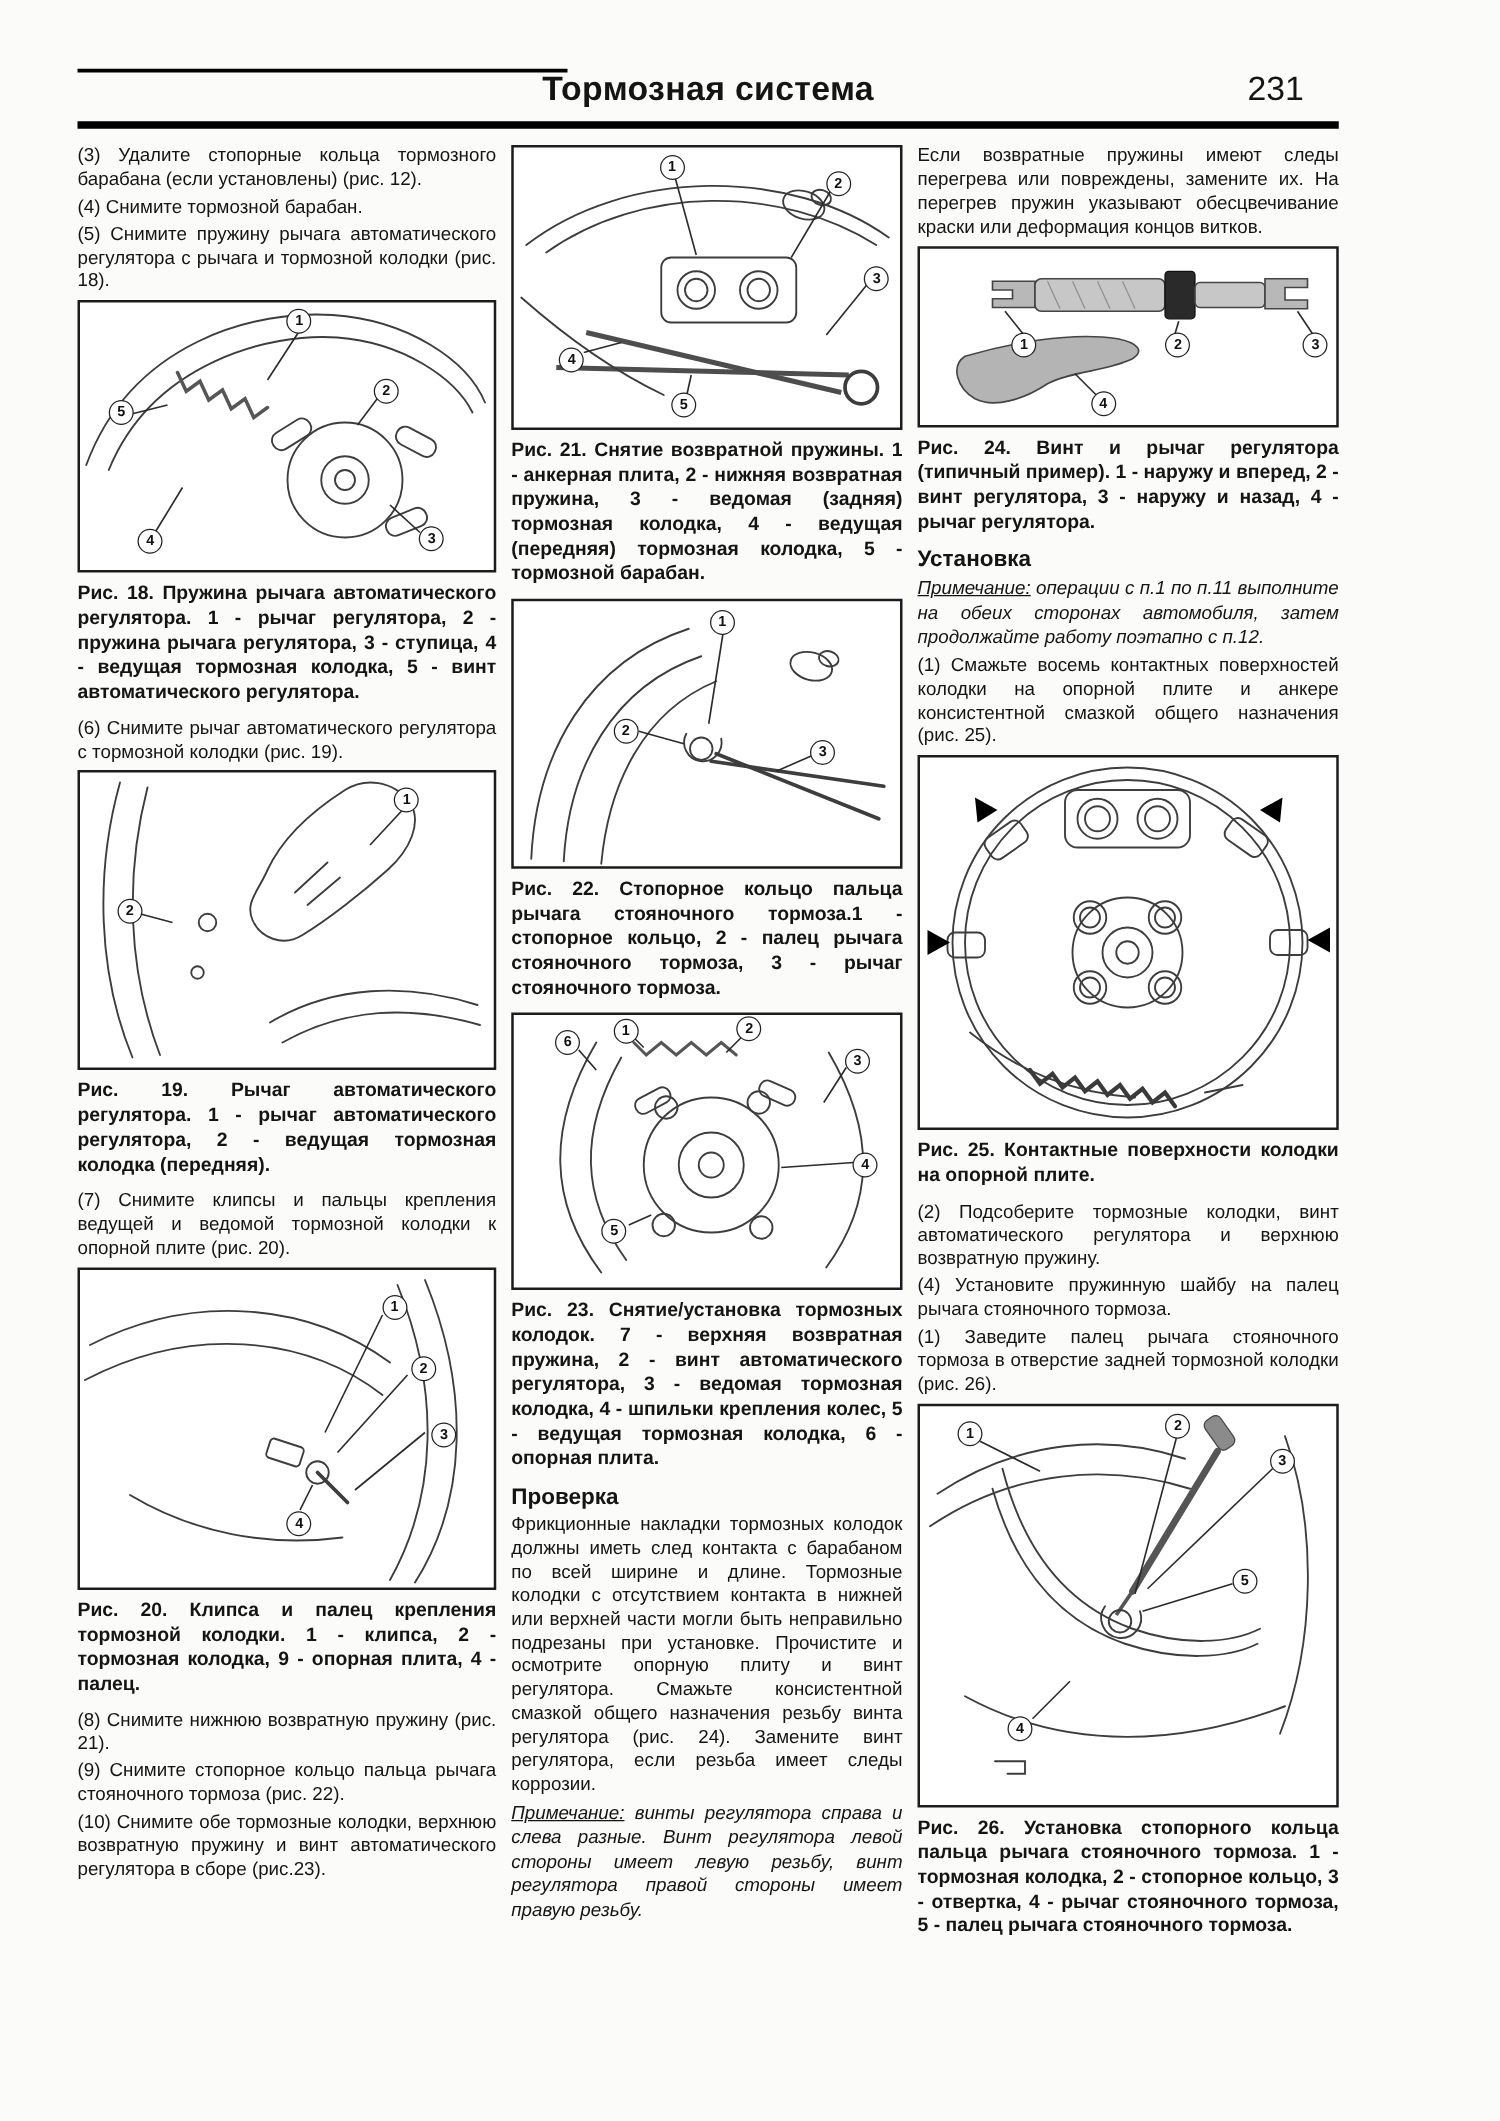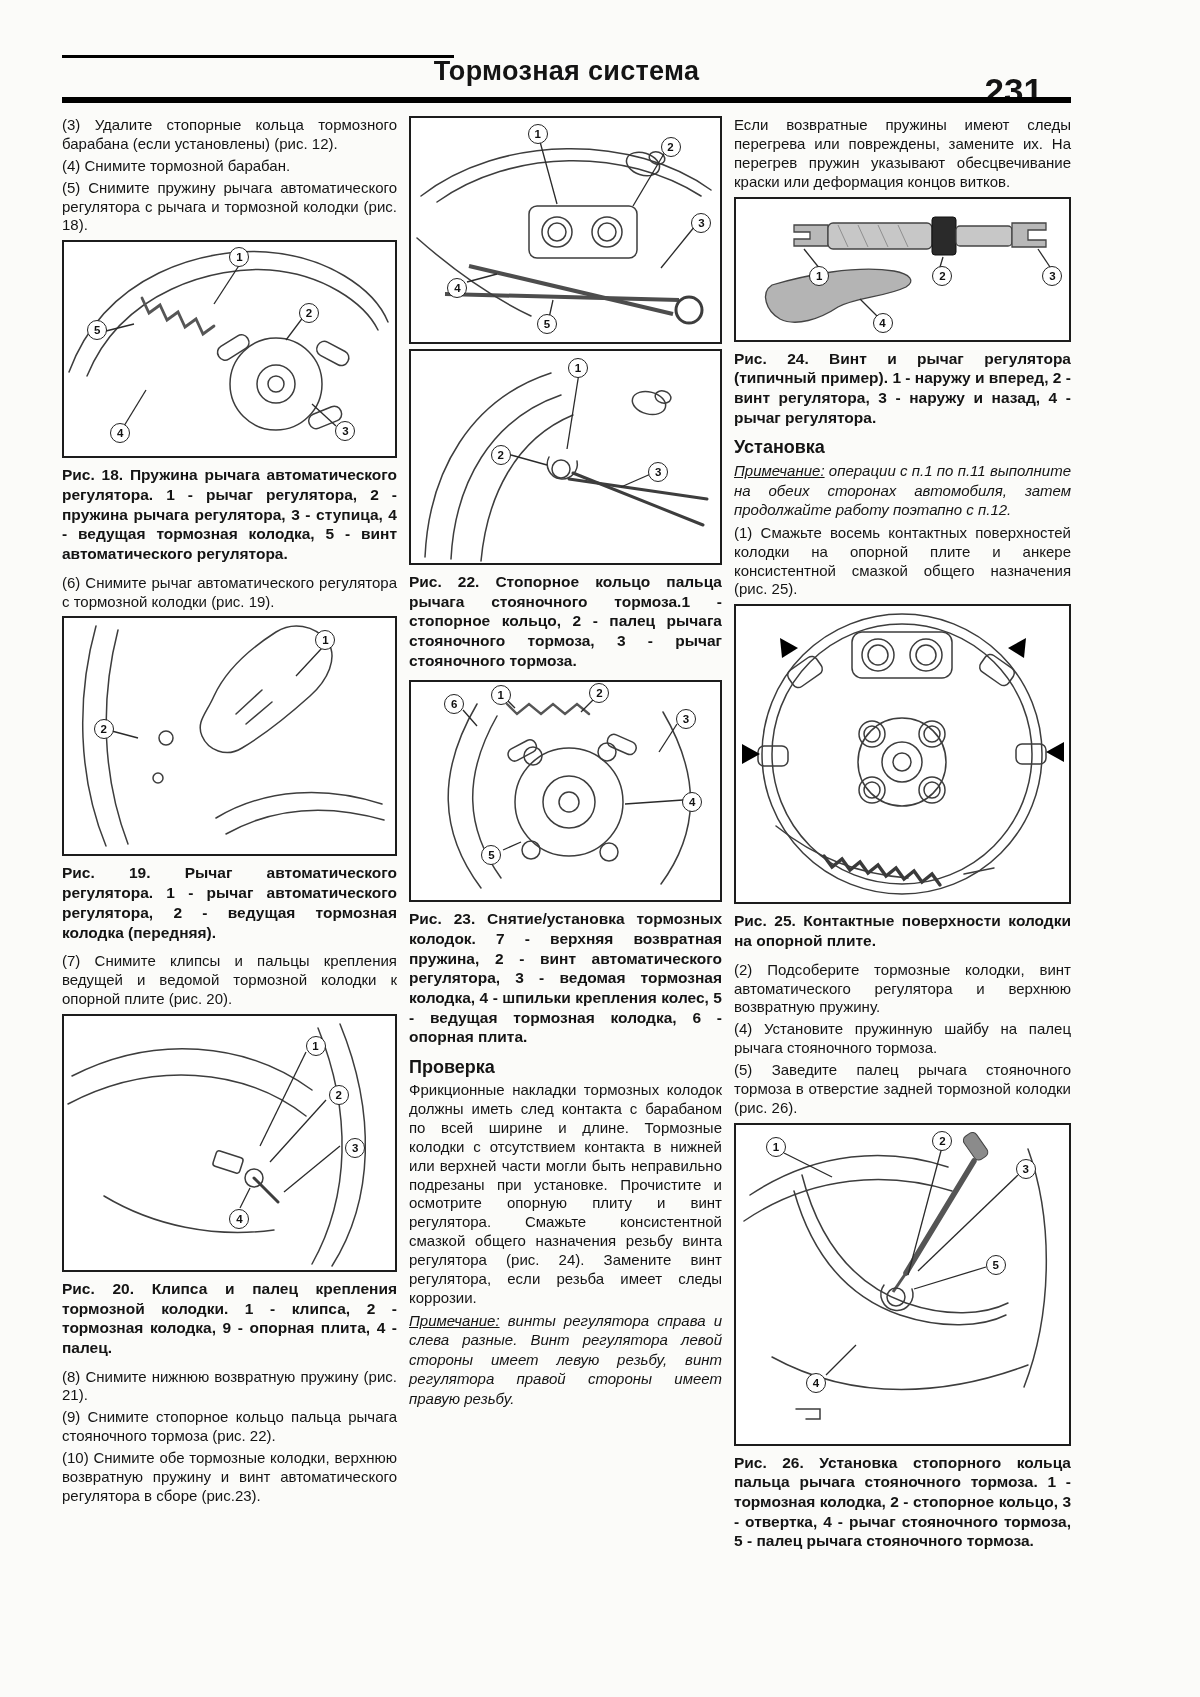--- a/index.html
+++ b/index.html
@@ -11,21 +11,21 @@
     color:#141414;
     position:relative;
     overflow:hidden;
   }
   .rule-top-partial { position:absolute; left:62px; top:55px; width:392px; height:3px; background:#000; }
   .page-header { position:absolute; left:62px; top:56px; width:1009px; height:36px; }
   .page-title {
     position:absolute; left:0; right:0; text-align:center;
     font-size:27px; font-weight:bold; letter-spacing:0.3px;
   }
-  .page-number { position:absolute; right:28px; top:0; font-size:35px; font-weight:bold;margin-top:15px; }
+  .page-number { position:absolute; right:28px; top:0; font-size:27px; font-weight:normal; }
   .header-rule { position:absolute; left:62px; top:97px; width:1009px; height:6px; background:#000; }
 
   .content { position:absolute; left:62px; top:116px; width:1009px; display:flex; gap:12px; }
   .col-left   { width:335px; }
   .col-middle { width:313px; }
   .col-right  { width:337px; }
 
   .p {
     font-size:15px; line-height:1.26; text-align:justify;
     margin-bottom:3px;
@@ -169,20 +169,21 @@
         <line class="leader" x1="284" y1="108" x2="250" y2="150"></line>
         <line class="leader" x1="56" y1="164" x2="86" y2="156"></line>
         <line class="leader" x1="138" y1="200" x2="142" y2="182"></line>
       </svg>
       <span class="callout" style="left:41%; top:7%">1</span>
       <span class="callout" style="left:84%; top:13%">2</span>
       <span class="callout" style="left:94%; top:47%">3</span>
       <span class="callout" style="left:15%; top:76%">4</span>
       <span class="callout" style="left:44%; top:92%">5</span>
     </div>
+    <p class="caption">Рис. 21. Снятие возвратной пружины. 1 - анкерная плита, 2 - нижняя возвратная пружина, 3 - ведомая (задняя) тормозная колодка, 4 - ведущая (передняя) тормозная колодка, 5 - тормозной барабан.</p>
 
     <div class="figure" style="height:216px;">
       <svg viewBox="0 0 309 212">
         <path class="sketch" d="M14,206 C18,120 60,48 140,22"></path>
         <path class="sketch" d="M40,208 C44,132 80,68 150,44"></path>
         <path class="sketch" d="M70,210 C76,146 104,88 162,64"></path>
         <ellipse class="sketch" cx="238" cy="52" rx="17" ry="11" transform="rotate(15 238 52)"></ellipse>
         <ellipse class="sketch" cx="252" cy="46" rx="8" ry="6" transform="rotate(15 252 46)"></ellipse>
         <circle class="sketch" cx="150" cy="118" r="9"></circle>
         <path class="sketch" d="M138,106 A 15 15 0 1 0 166,110"></path>
@@ -295,21 +296,21 @@
           <circle class="sketch" cx="196" cy="184" r="8"></circle>
         <path class="sketch" d="M40,220 C80,252 122,268 172,272"></path>
         <path class="sketch" style="stroke-width:3.4;stroke:#3a3a3a" d="M88,250 l8,11 l10,-8 l8,11 l10,-8 l8,11 l10,-8 l8,11 l10,-8 l8,11 l10,-8 l8,11 l10,-8 l8,11"></path>
         <line class="sketch" x1="228" y1="268" x2="258" y2="262"></line>
       </svg>
     </div>
     <p class="caption">Рис. 25. Контактные поверхности колодки на опорной плите.</p>
 
     <p class="p">(2) Подсоберите тормозные колодки, винт автоматического регулятора и верхнюю возвратную пружину.</p>
     <p class="p">(4) Установите пружинную шайбу на палец рычага стояночного тормоза.</p>
-    <p class="p">(5) Заведите палец рычага стояночного тормоза в отверстие задней тормозной колодки (рис. 26).</p>
+    <p class="p">(1) Заведите палец рычага стояночного тормоза в отверстие задней тормозной колодки (рис. 26).</p>
 
     <div class="figure" style="height:323px;">
       <svg viewBox="0 0 333 319">
         <path class="sketch" d="M14,70 C80,26 152,22 212,42"></path>
         <path class="sketch" d="M8,96 C76,50 152,46 216,66"></path>
         <path class="sketch" d="M292,24 C318,96 316,190 288,262"></path>
         <path class="sketch" d="M66,50 C84,120 120,160 170,178 C210,192 248,190 272,178"></path>
         <path class="sketch" d="M58,66 C76,130 112,172 164,190 C206,204 246,202 270,190"></path>
         <rect x="226" y="14" width="28" height="15" rx="5" transform="rotate(55 240 21)" fill="#8b8b8b" stroke="#444"></rect>
         <line x1="238" y1="36" x2="170" y2="148" stroke="#555" stroke-width="5.5" stroke-linecap="round"></line>

